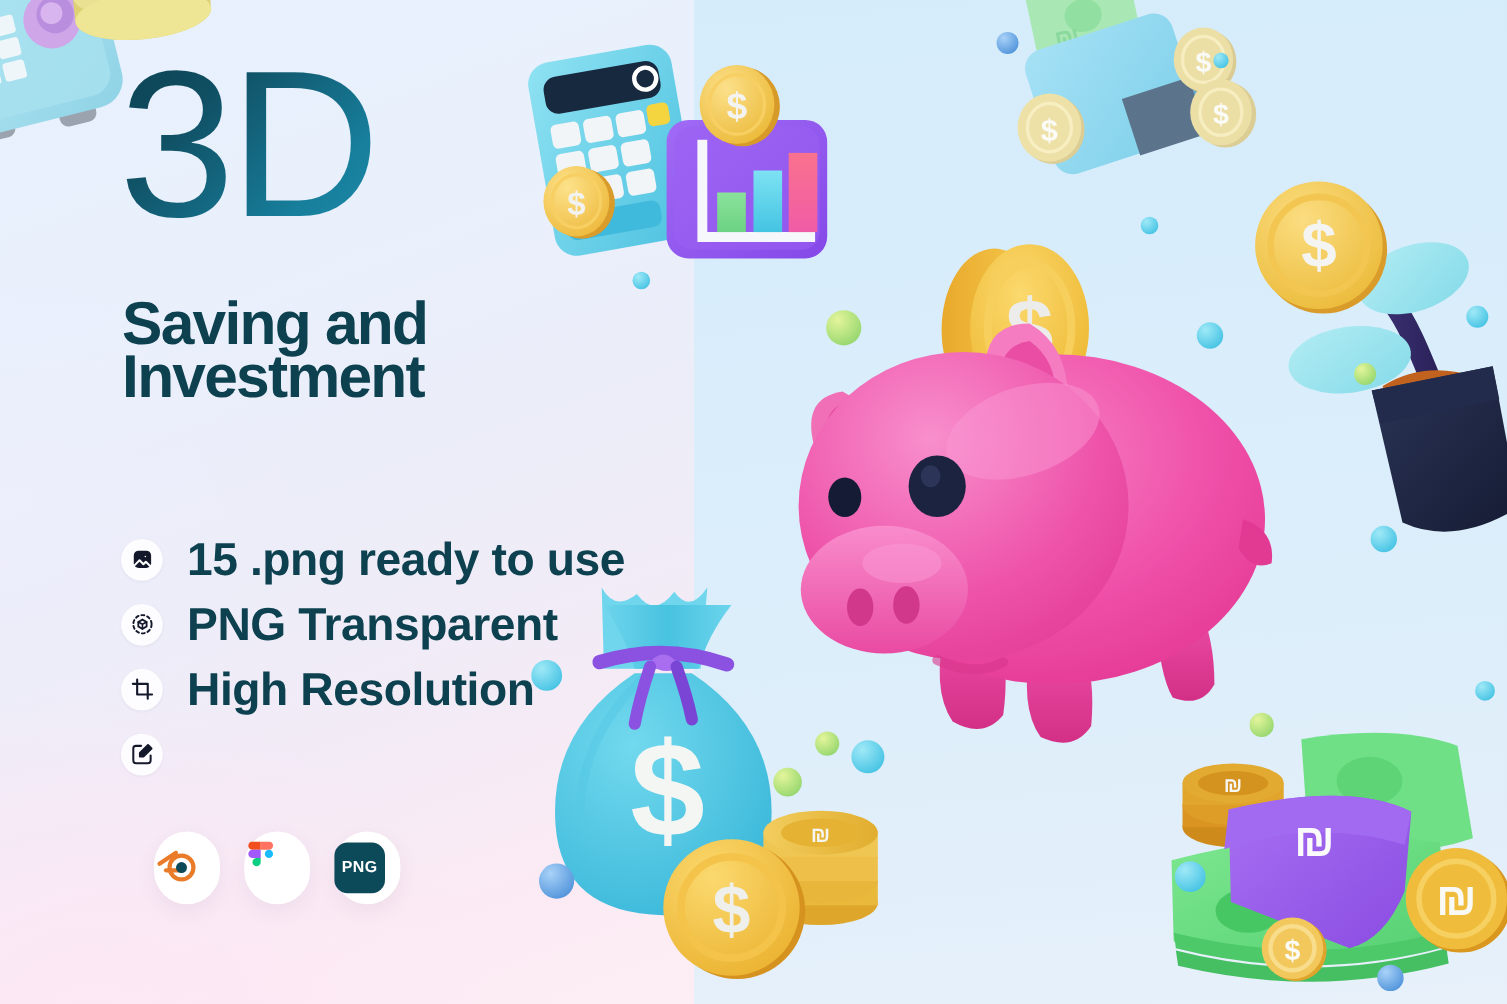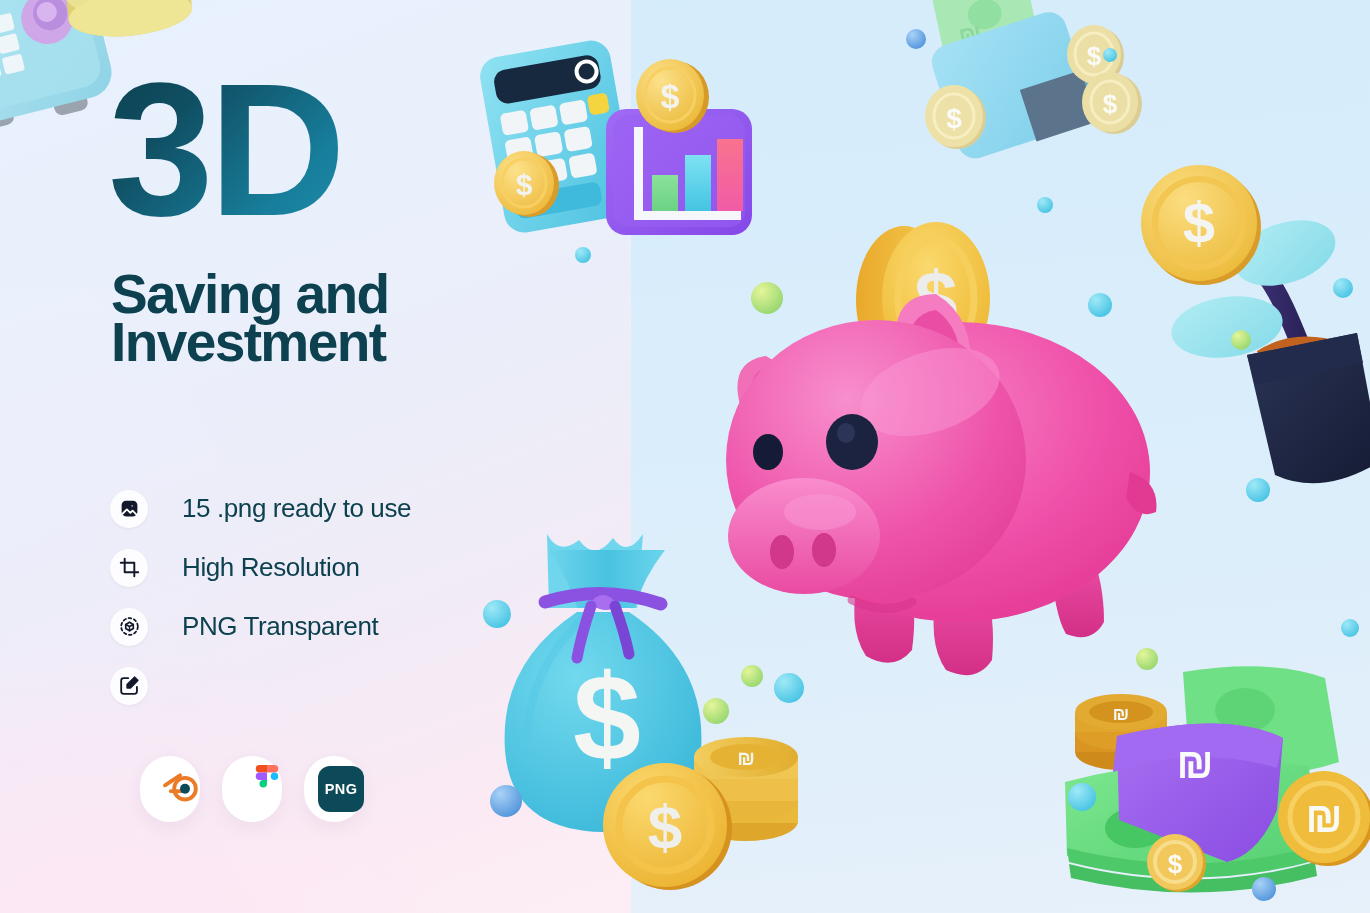--- a/index.html
+++ b/index.html
@@ -37,22 +37,22 @@
     position:absolute; inset:0;
     background:
       radial-gradient(ellipse 520px 430px at 6% 102%, rgba(253,231,245,.95), rgba(253,231,245,0) 70%),
       radial-gradient(ellipse 420px 380px at 0% 55%, rgba(238,238,252,.6), rgba(238,238,252,0) 72%);
   }
 
   
   #textcol { position:absolute; left:0; top:0; width:631px; height:913px; z-index:40; }
 
   .h-3d {
-    position:absolute; left:108px; top:62px;
-    font-size:190px; font-weight:700; line-height:.92;
+    position:absolute; left:108px; top:44px;
+    font-size:190px; font-weight:400; line-height:.92;
     letter-spacing:-5px;
     background:linear-gradient(135deg,#0b4150 0%,#104f63 30%,#177e9b 75%,#1d8cab 100%);
     -webkit-background-clip:text; background-clip:text;
     color:transparent; -webkit-text-fill-color:transparent;
   }
 
   .h-sub {
     position:absolute; left:111px; top:270px;
     font-size:55px; font-weight:700; line-height:.88;
     letter-spacing:-1.6px; color:#0d4150;
@@ -64,30 +64,30 @@
   .feat { display:flex; align-items:center; height:59px; }
   .feat-ic {
     width:38px; height:38px; border-radius:50%;
     background:#fdfdff;
     display:flex; align-items:center; justify-content:center;
     flex:0 0 38px;
     box-shadow:0 1px 3px rgba(40,30,70,.06);
   }
   .feat-ic svg { display:block; }
   .feat-lb {
-    margin-left:34px;
-    font-size:26px; font-weight:400; letter-spacing:-.4px;
+    margin-left:22px;
+    font-size:42px; font-weight:700; letter-spacing:-.4px;
     color:#0d4150; white-space:nowrap;
   }
 
   
   .badges { position:absolute; left:140px; top:756px; display:flex; gap:22px; }
   .badge {
     width:60px; height:66px; border-radius:32px; background:#ffffff;
-    display:flex; align-items:center; justify-content:flex-end;
+    display:flex; align-items:center; justify-content:flex-start;
     box-shadow:0 6px 18px rgba(80,60,120,.07);
   }
   .png-sq {
     width:46px; height:46px; border-radius:12px; background:#0d4a59;
     display:flex; align-items:center; justify-content:center;
     color:#fff; font-size:14.5px; font-weight:700; letter-spacing:.4px;
   }
 
   
   #art { position:absolute; inset:0; z-index:20; }
@@ -530,37 +530,37 @@
           <rect x="3" y="3" width="18" height="18" rx="5" fill="#13182b" stroke="none"></rect>
           <circle cx="15" cy="9" r="1.9" fill="#fff"></circle>
           <path d="M4 18l5-5 4 4 2.5-2.5L20 19" stroke="#fff" stroke-width="2.1" fill="none"></path>
         </svg>
       </span>
       <span class="feat-lb">15 .png ready to use</span>
     </div>
 
     <div class="feat">
       <span class="feat-ic">
-        <svg width="21" height="21" viewBox="0 0 24 24" fill="none" stroke="#13182b" stroke-width="2.2" stroke-linecap="round" stroke-linejoin="round">
-          <path d="M6.5 2v15.5H22"></path>
-          <path d="M2 6.5h15.5V22"></path>
-        </svg>
-      </span>
-      <span class="feat-lb">High Resolution</span>
-    </div>
-
-    <div class="feat">
-      <span class="feat-ic">
         <svg width="21" height="21" viewBox="0 0 24 24" fill="none" stroke="#13182b" stroke-width="2" stroke-linecap="round">
           <circle cx="12" cy="12" r="9.5" stroke-dasharray="3.1 3.1"></circle>
           <path d="M12 7.2l4.3 2.5v4.6L12 16.8 7.7 14.3V9.7z" stroke-width="1.9"></path>
           <path d="M12 12v4.8M12 12L7.7 9.7M12 12l4.3-2.3" stroke-width="1.7"></path>
         </svg>
       </span>
       <span class="feat-lb">PNG Transparent</span>
+    </div>
+
+    <div class="feat">
+      <span class="feat-ic">
+        <svg width="21" height="21" viewBox="0 0 24 24" fill="none" stroke="#13182b" stroke-width="2.2" stroke-linecap="round" stroke-linejoin="round">
+          <path d="M6.5 2v15.5H22"></path>
+          <path d="M2 6.5h15.5V22"></path>
+        </svg>
+      </span>
+      <span class="feat-lb">High Resolution</span>
     </div>
 
     <div class="feat">
       <span class="feat-ic">
         <svg width="21" height="21" viewBox="0 0 24 24" fill="none" stroke="#13182b" stroke-width="2.1" stroke-linecap="round" stroke-linejoin="round">
           <path d="M20.5 13.5v5.2a2.8 2.8 0 0 1-2.8 2.8H5.3a2.8 2.8 0 0 1-2.8-2.8V6.3a2.8 2.8 0 0 1 2.8-2.8h5.3"></path>
           <path d="M17.8 2.6l3.6 3.6-8.4 8.4h-3.6v-3.6z" fill="#13182b"></path>
         </svg>
       </span>
     </div>

